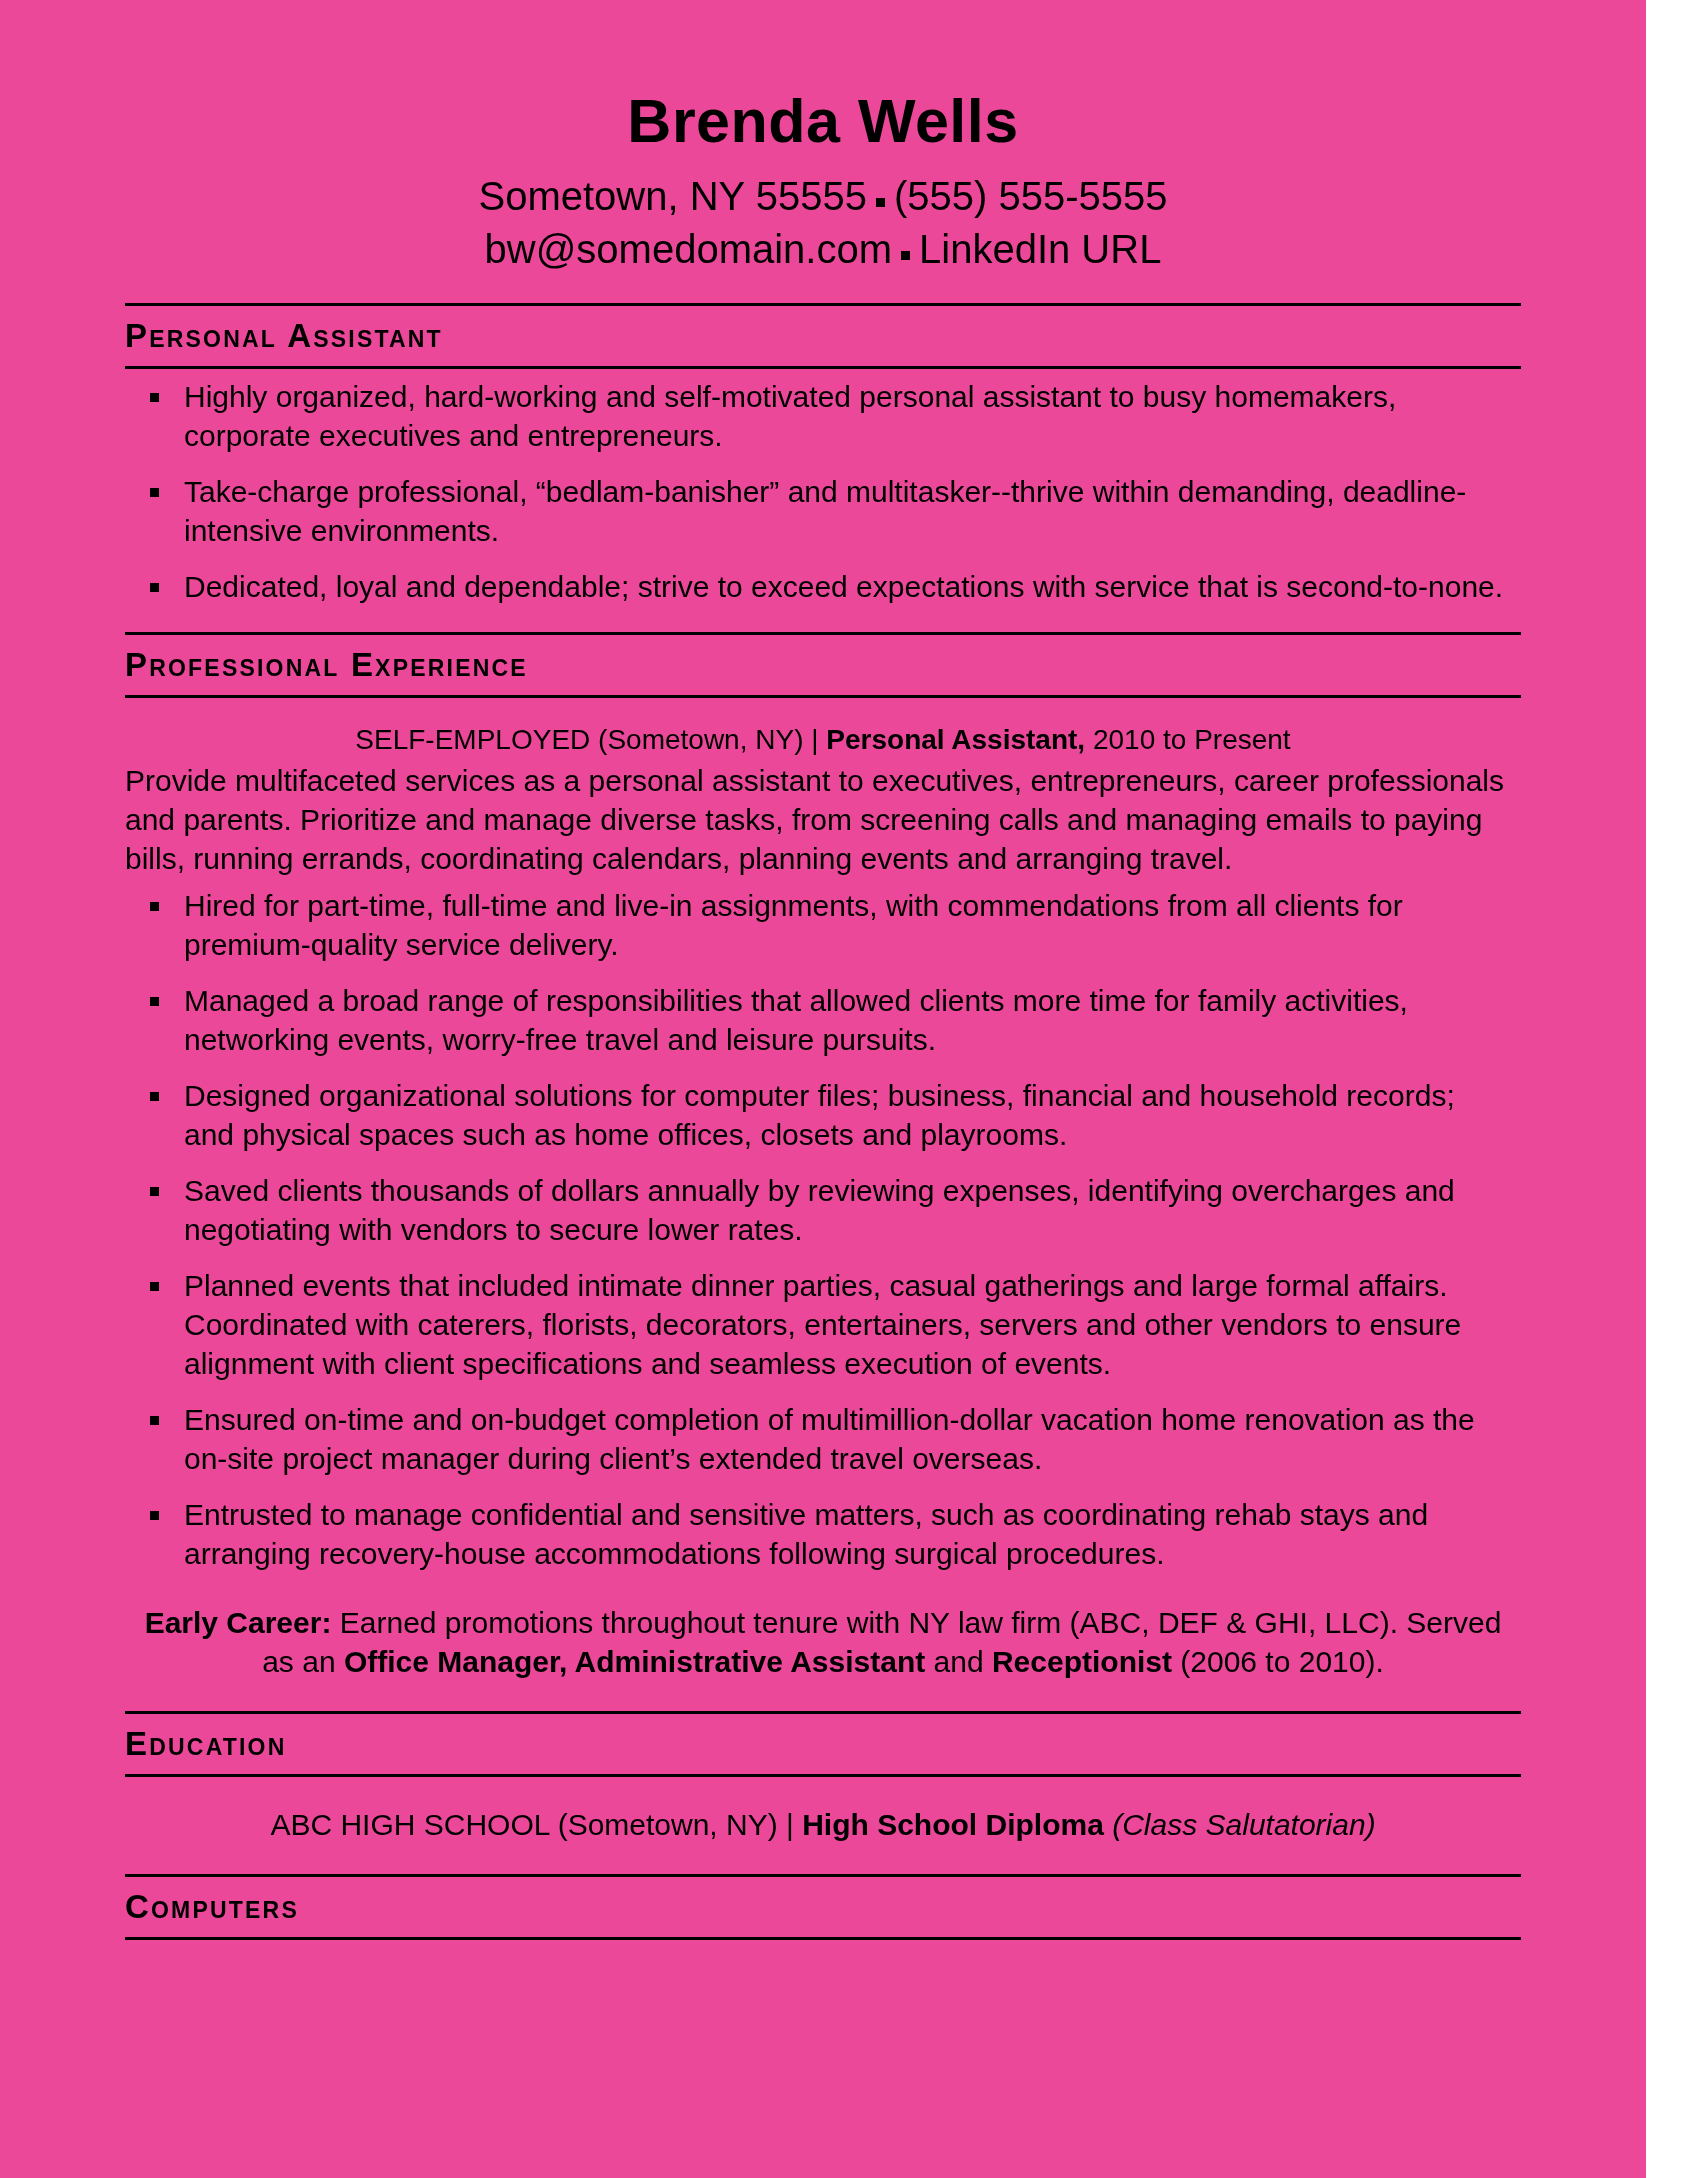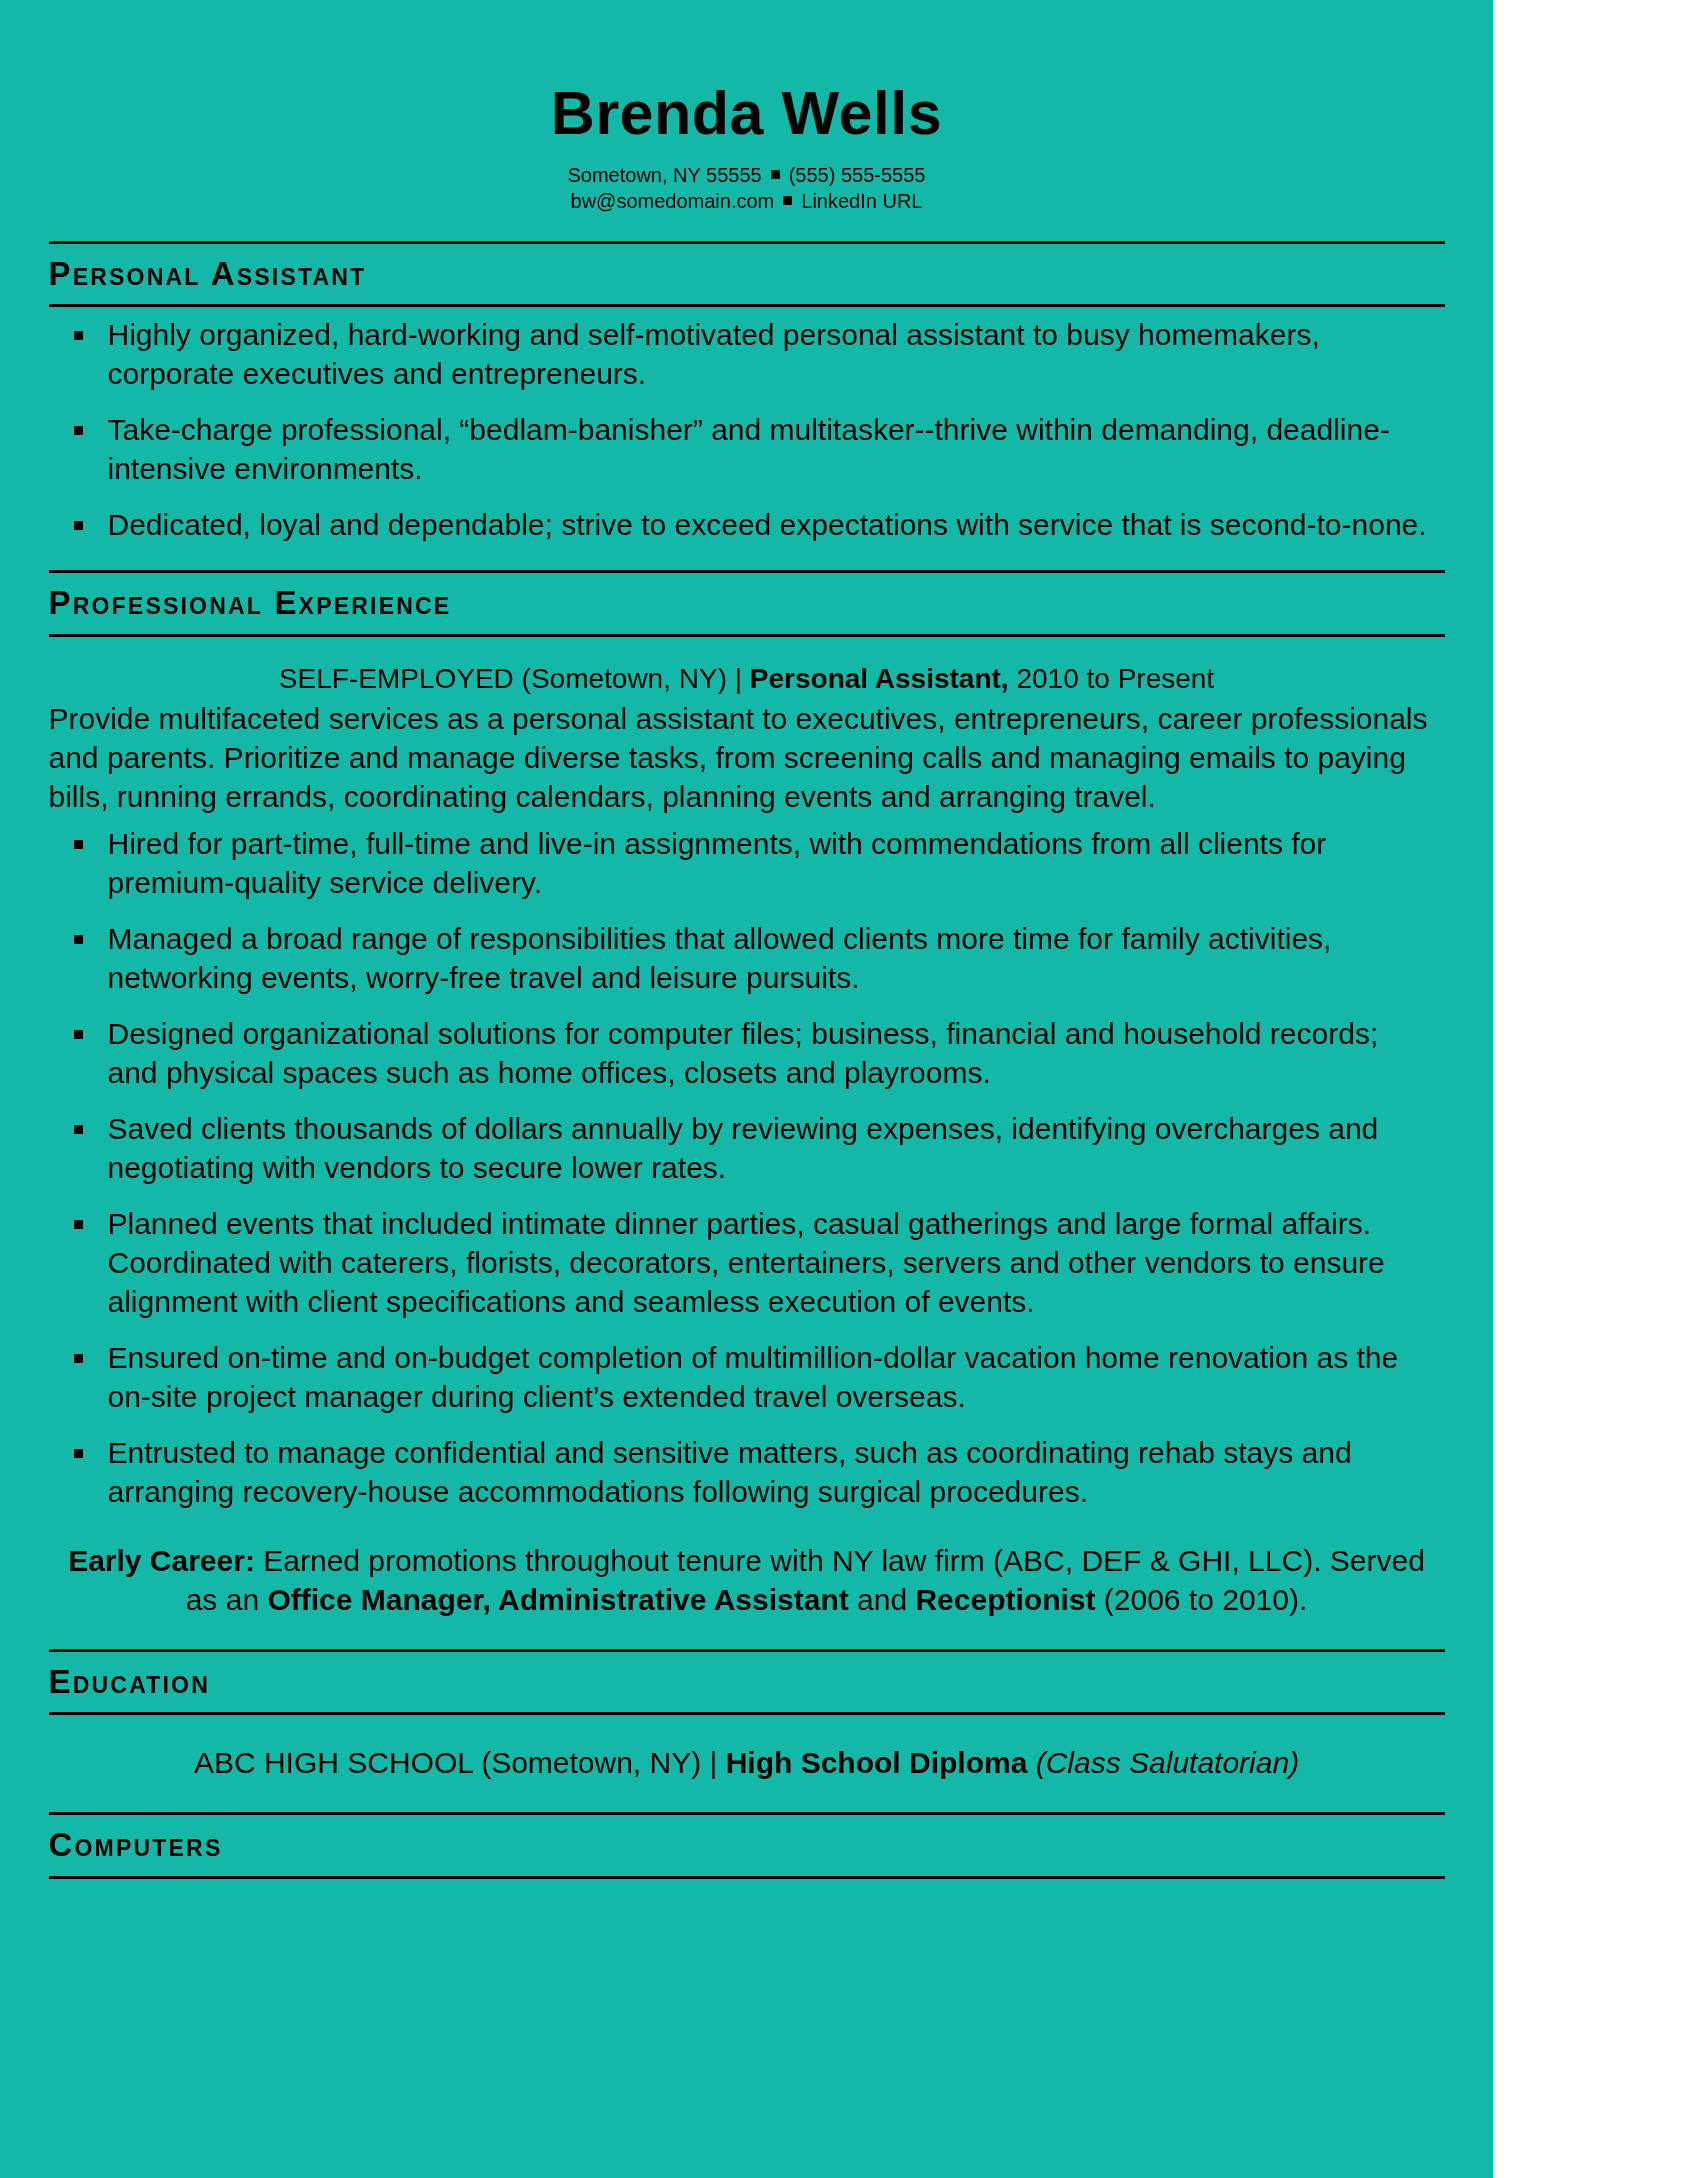--- a/index.html
+++ b/index.html
@@ -9,26 +9,26 @@
   }
   body {
     width: 1683px;
     height: 2178px;
     font-family: "Liberation Sans", sans-serif;
     color: #000000;
     -webkit-font-smoothing: antialiased;
   }
 
   .page {
-    width: 1493px;
+    width: 1646px;
     height: 2178px;
     box-sizing: border-box;
-    padding: 8px;
+    padding: 16px;
     position: relative;
-    background: #14b8a6;
+    background: #ec4899;
   }
 
   
   .content {
     margin: 0 auto;
     width: 1396px;
     padding-top: 73px;
     box-sizing: border-box;
   }
 
@@ -36,21 +36,21 @@
   .name {
     text-align: center;
     font-size: 61px;
     font-weight: bold;
     letter-spacing: 0.5px;
     line-height: 1.06;
     margin: 0 0 16px 0;
   }
   .contact-line {
     text-align: center;
-    font-size: 20px;
+    font-size: 40px;
     line-height: 1.34;
     margin: 0;
     white-space: nowrap;
   }
   .sep-square {
     display: inline-block;
     width: 9px;
     height: 9px;
     background: #000;
     vertical-align: 3px;

